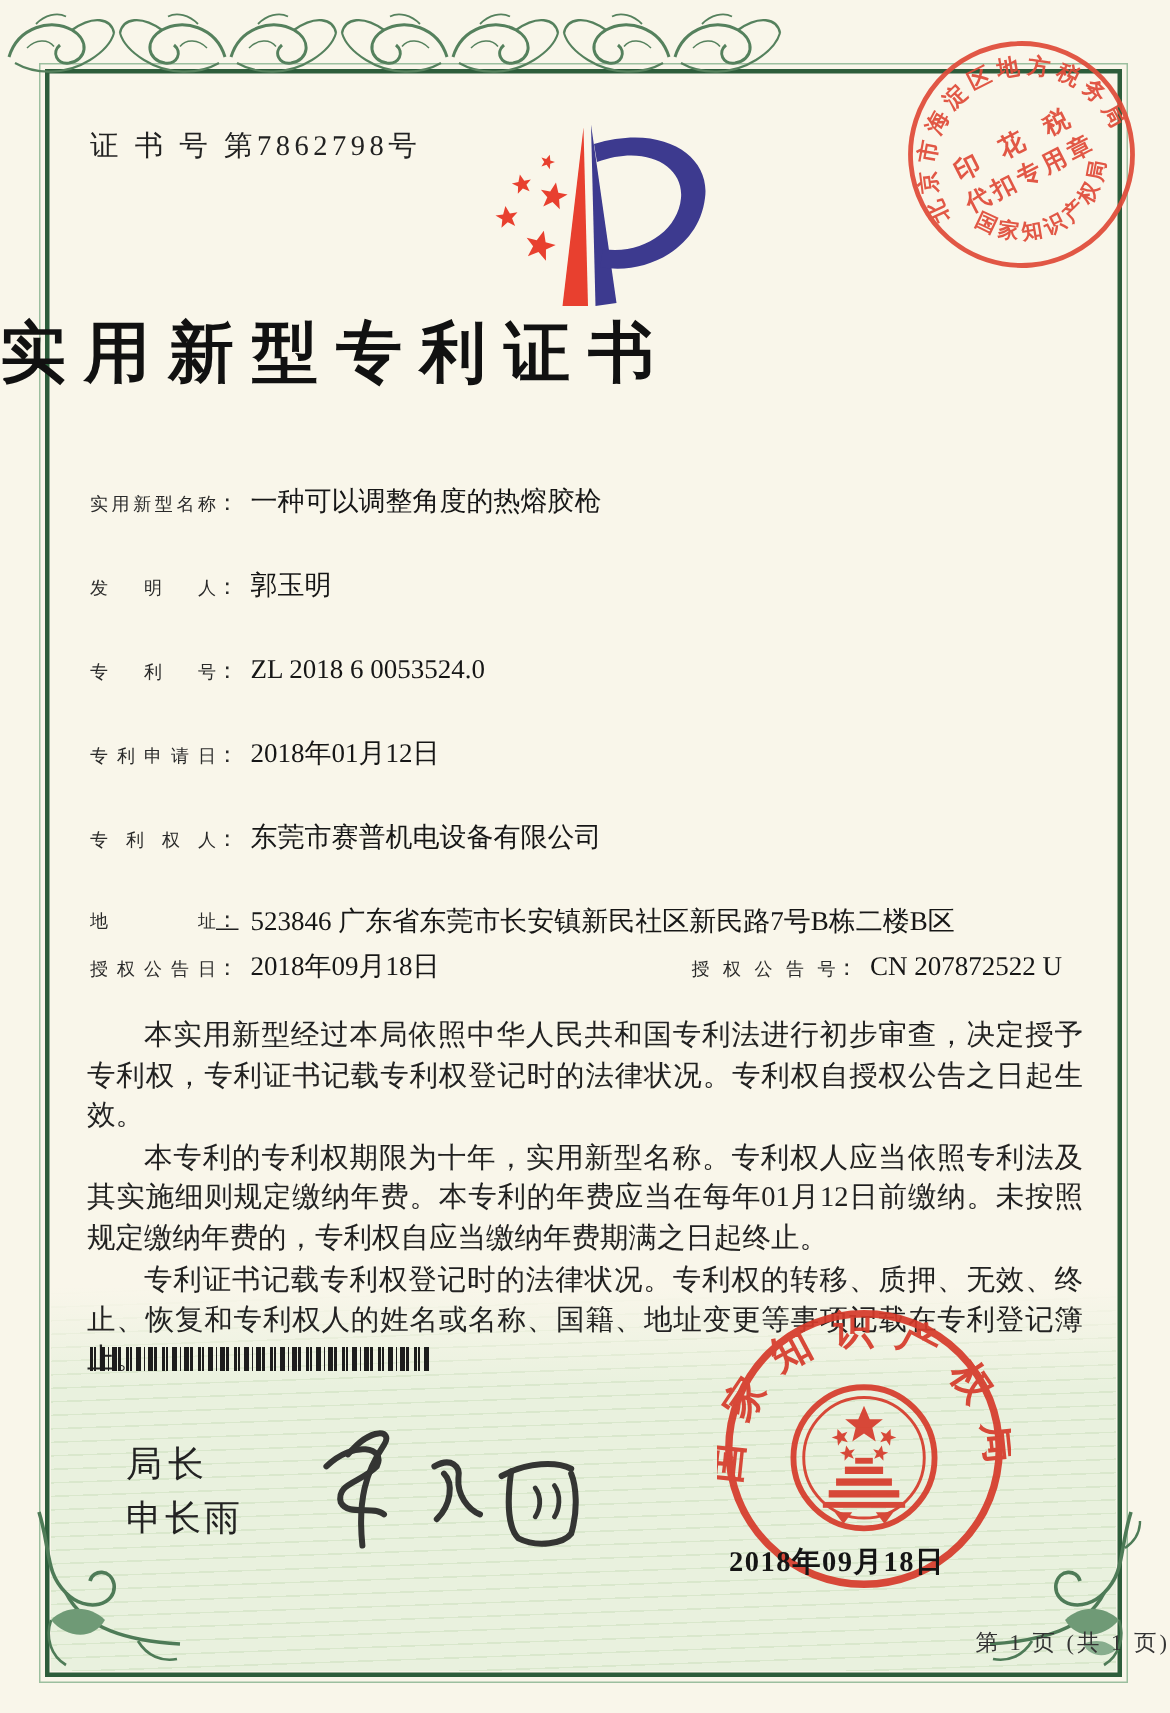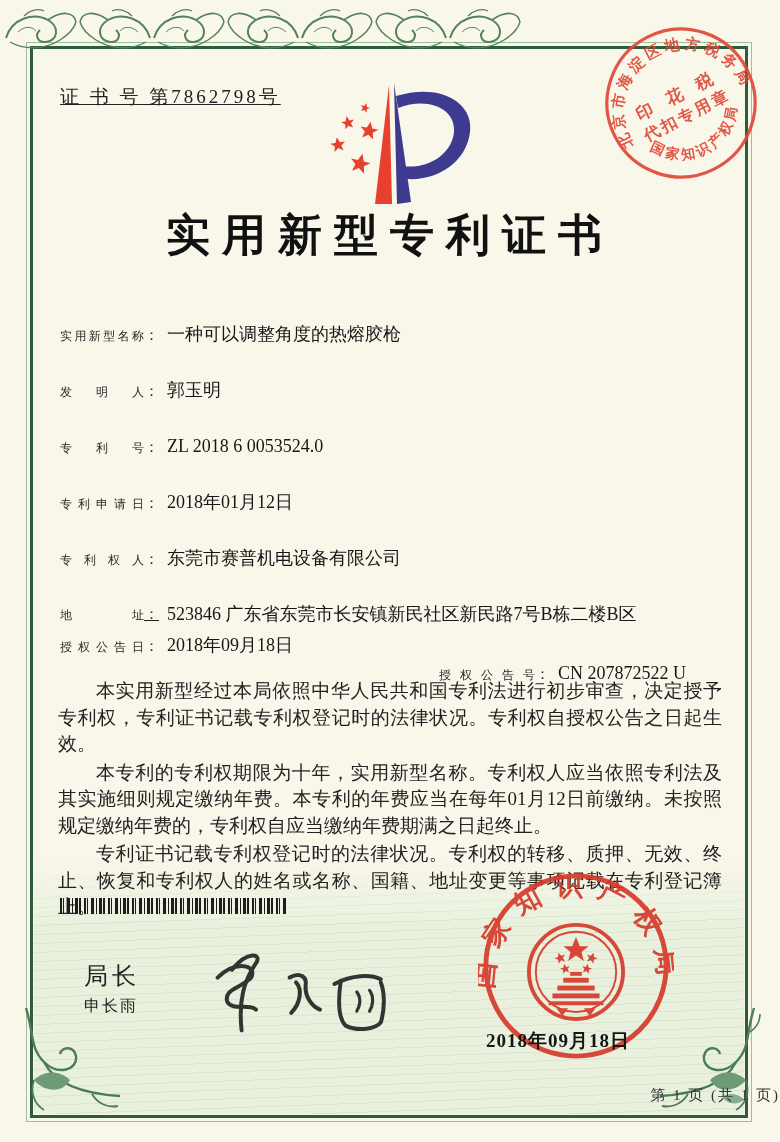--- a/index.html
+++ b/index.html
@@ -25,59 +25,59 @@
   .greenzone::before{
     content:"";position:absolute;inset:0;
     background:linear-gradient(180deg,#f9f6ea 0%,rgba(249,246,234,0) 26%);
   }
   
   .topband{left:0;top:2px;z-index:2;}
   .corner{z-index:2;}
   .corner-l{left:16px;top:1004px;transform:scaleX(-1);}
   .corner-r{left:652px;top:1004px;}
   
-  .certno{left:60px;top:84px;font-size:19px;letter-spacing:3px;color:#222;z-index:3;text-decoration:underline;}
+  .certno{left:60px;top:84px;font-size:19px;letter-spacing:3px;color:#222;z-index:3;}
   .logo{left:292px;top:80px;z-index:3;}
   .title{
-    left:0;top:206px;width:780px;text-align:center;
+    left:0;top:206px;width:780px;
     font-size:44px;font-weight:700;letter-spacing:12px;color:#111;z-index:3;
   }
   
   .fields{left:60px;top:320px;width:668px;z-index:3;}
   .frow{margin-bottom:26px;line-height:28px;white-space:nowrap;}
   .frow.addr{white-space:normal;margin-bottom:2px;text-decoration:underline;}
   .flabel{
     display:inline-block;width:84px;font-size:12px;color:#2a2a2a;
     text-align:justify;text-align-last:justify;vertical-align:baseline;
   }
   .fcolon{font-size:15px;color:#2a2a2a;padding-right:8px;}
   .fvalue{font-size:18px;color:#161616;}
   .addr .fvalue{display:inline-block;width:520px;vertical-align:top;line-height:28px;}
   .grantrow{position:relative;white-space:nowrap;line-height:28px;}
-  .grant2{position:absolute;left:379px;top:0;margin-top:28px;}
+  .grant2{position:absolute;left:401px;top:0;}
   .grant2 .flabel{width:96px;}
   
   .paras{left:58px;top:678px;width:664px;z-index:3;}
   .paras p{
     margin:0 0 2px 0;font-size:19px;line-height:26.5px;
     text-indent:2em;text-align:justify;color:#222;
   }
   
   .barcode{
     left:60px;top:898px;width:226px;height:16px;z-index:3;
     background:repeating-linear-gradient(90deg,
       #1d1d1d 0 2px,rgba(0,0,0,0) 2px 3px,
       #1d1d1d 3px 4px,rgba(0,0,0,0) 4px 7px,
       #1d1d1d 7px 10px,rgba(0,0,0,0) 10px 12px,
       #1d1d1d 12px 13px,rgba(0,0,0,0) 13px 15px,
       #1d1d1d 15px 18px,rgba(0,0,0,0) 18px 19px,
       #1d1d1d 19px 21px,rgba(0,0,0,0) 21px 24px);
   }
   .sig-title{left:84px;top:960px;font-size:24px;color:#222;z-index:3;letter-spacing:4px;}
-  .sig-name{left:84px;top:996px;font-size:16px;color:#222;z-index:3;letter-spacing:2px;}
+  .sig-name{left:84px;top:996px;font-size:24px;color:#222;z-index:3;letter-spacing:2px;}
   .signature{left:200px;top:934px;z-index:3;}
   .seal{left:478px;top:868px;z-index:3;}
   .sealdate{
     left:486px;top:1028px;width:190px;font-size:19px;font-weight:600;
     color:#151515;z-index:4;letter-spacing:1px;
   }
   .taxstamp{left:596px;top:18px;z-index:4;}
   .footer{left:0;top:1086px;width:780px;text-align:right;font-size:15px;color:#333;z-index:3;letter-spacing:2px;}
 </style>
 </head>

